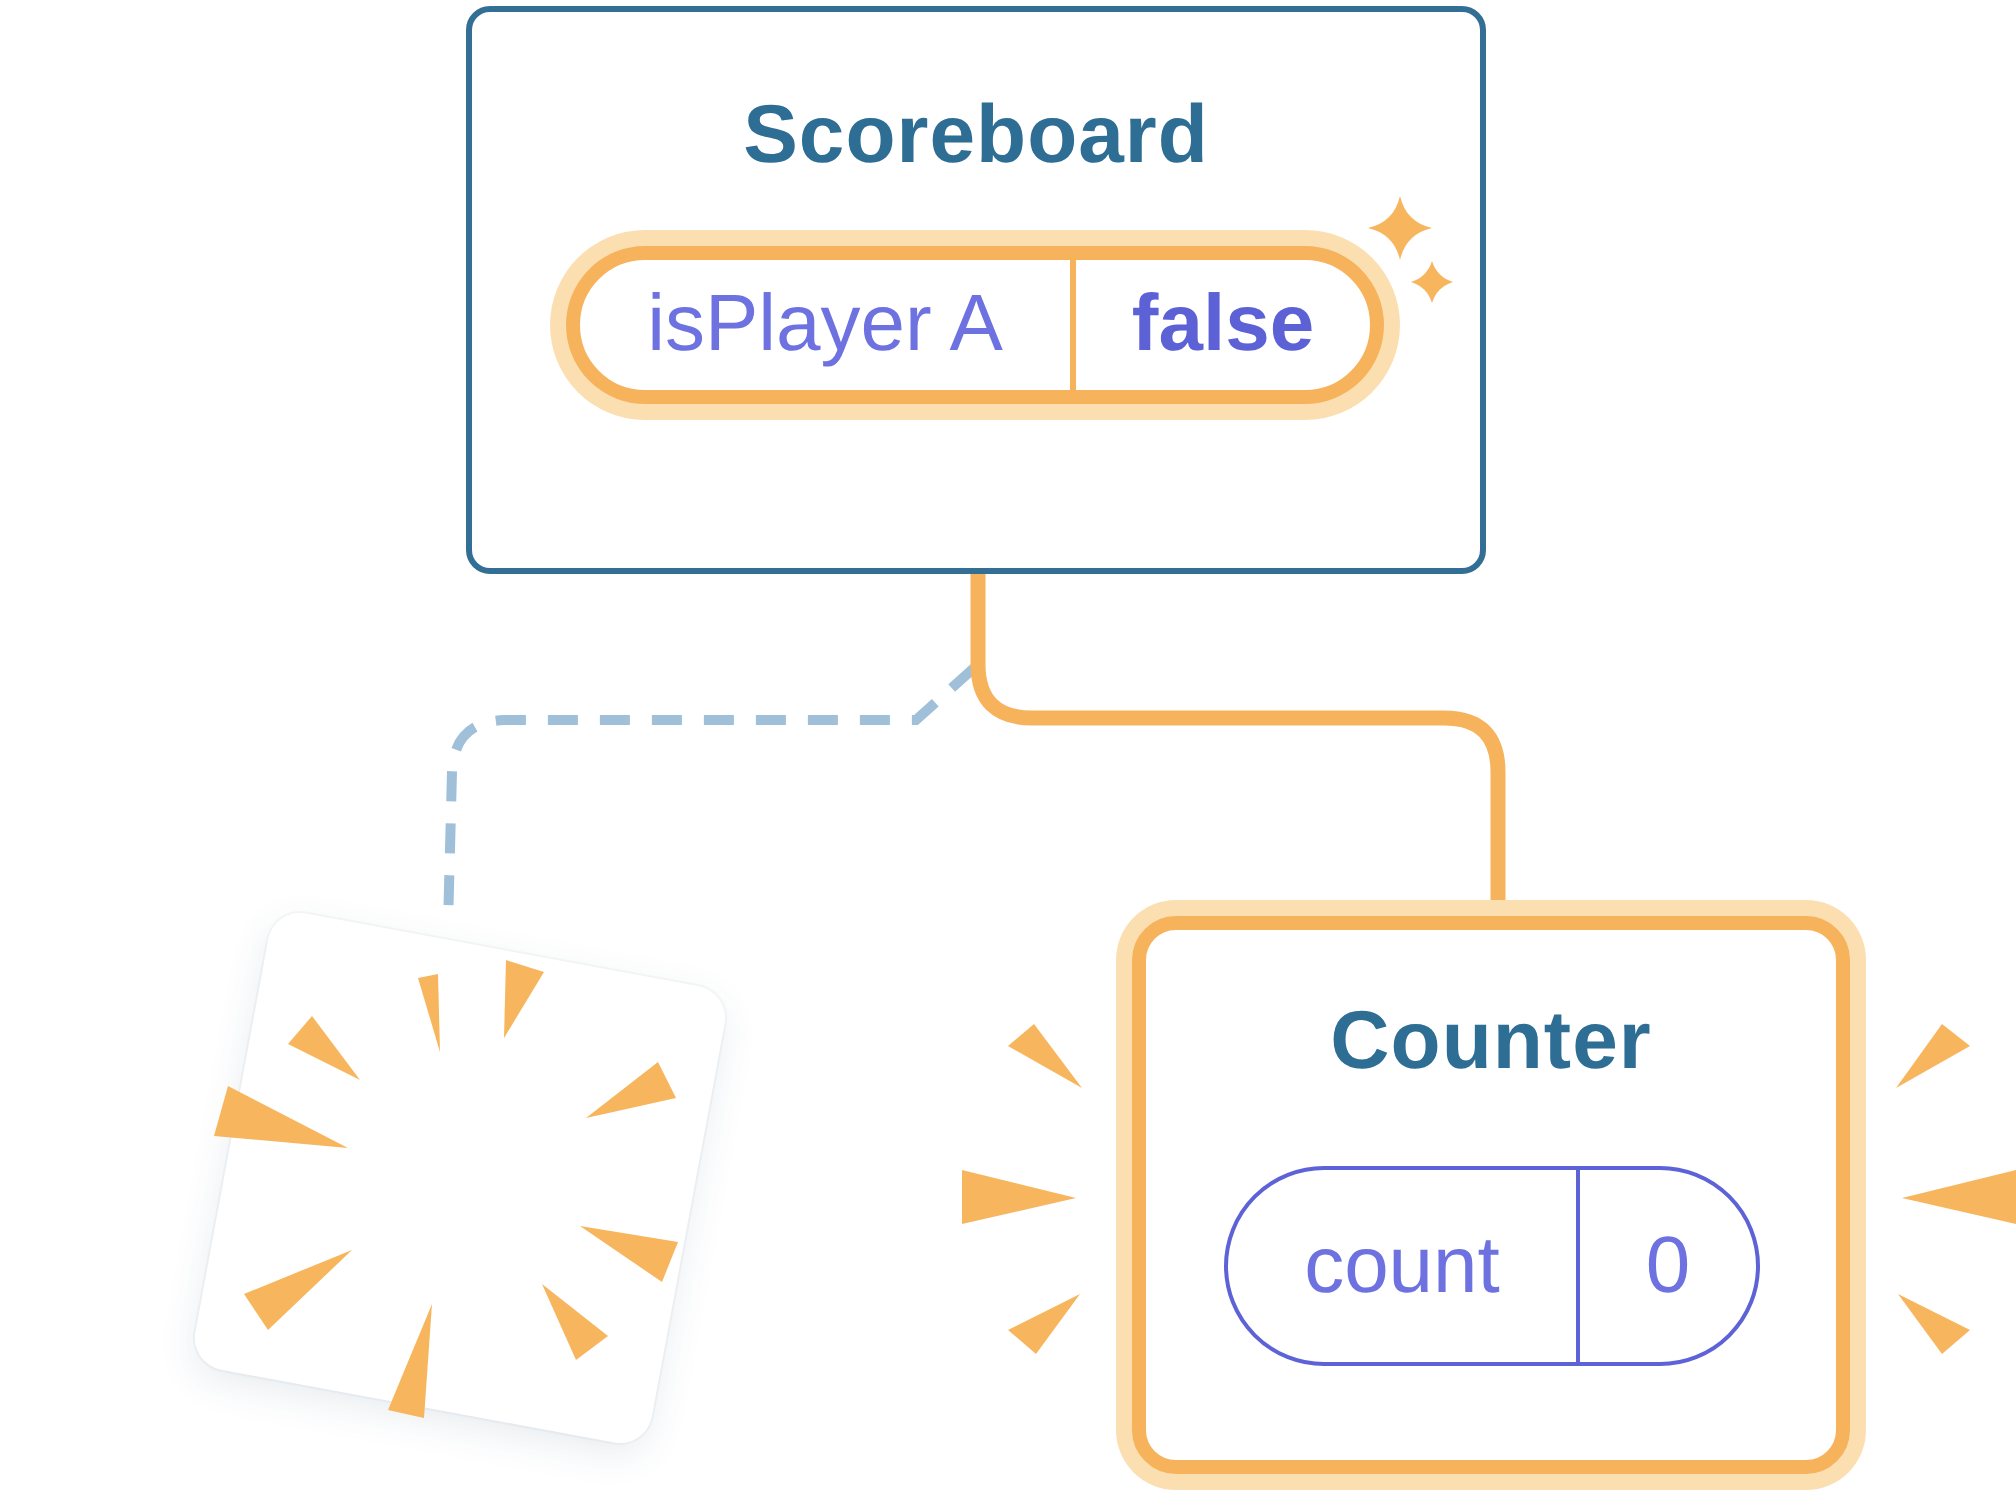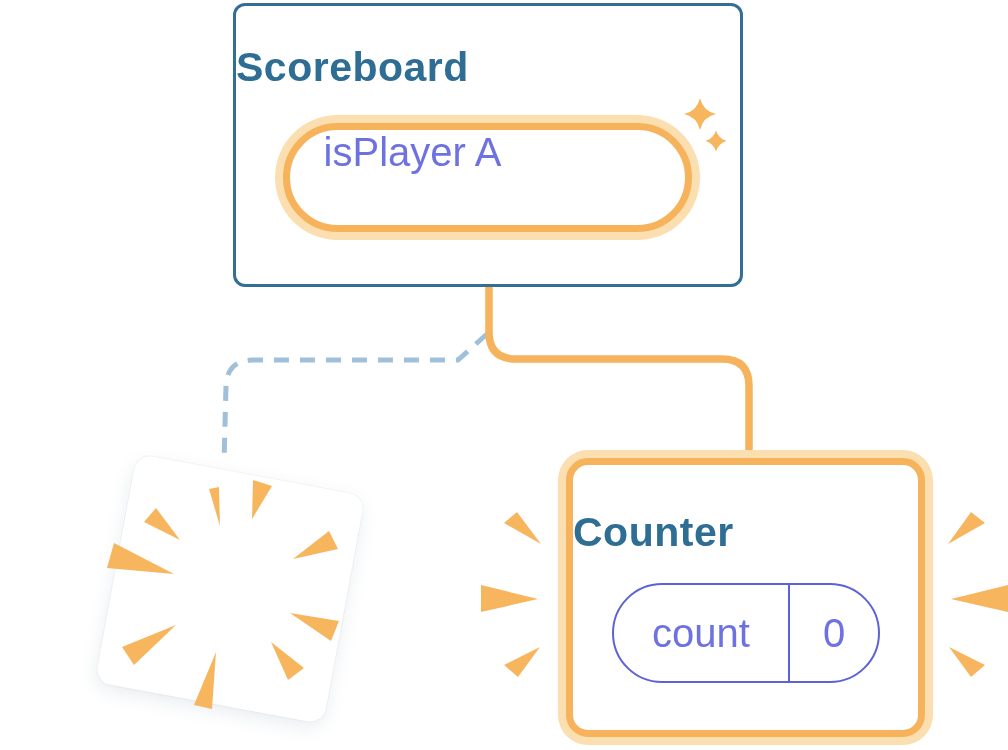--- a/index.html
+++ b/index.html
@@ -14,45 +14,44 @@
   .overlay { z-index:3; }
 
   .card { position:absolute; background:var(--card-bg,#fff); box-sizing:border-box; z-index:1; }
 
   .scoreboard {
     left:233px; top:3px; width:510px; height:284px;
     border:3px solid var(--card-border-blue);
     border-radius:12px;
   }
   .card-title {
-    font-size:41px; font-weight:bold;
+    text-align:center; font-size:41px; font-weight:bold;
     color:var(--title-blue); letter-spacing:0.5px;
   }
   .scoreboard .card-title { margin-top:38px; }
 
   .pill { position:absolute; display:flex; background:#fff; box-sizing:border-box; border-radius:999px; }
   .sec { display:flex; align-items:center; justify-content:center; font-size:40px; }
 
   .state-pill {
-    left:47px; top:117px; width:409px; height:109px;
+    left:47px; top:117px; width:409px; height:79px;
     border:7px solid var(--state-orange);
     box-shadow:0 0 0 8px var(--state-orange-halo);
-    flex-direction:column;
   }
   .state-pill .sec.name  { width:245px; color:var(--indigo-text); }
   .state-pill .sec.value { flex:1; border-left:3px solid var(--state-orange);
                            font-weight:bold; color:var(--indigo-value); }
 
   .counter {
     left:566px; top:458px; width:359px; height:279px;
     border:7px solid var(--state-orange);
     border-radius:22px;
     box-shadow:0 0 0 8px var(--state-orange-halo);
   }
-  .counter .card-title { margin-top:44px; }
+  .counter .card-title { margin-top:32px; }
 
   .counter-pill {
     left:39px; top:118px; width:268px; height:100px;
     border:2px solid var(--counter-pill-border);
   }
   .counter-pill .sec { color:var(--indigo-text);text-align:center; }
   .counter-pill .sec.name  { width:174px; }
   .counter-pill .sec.value { flex:1; border-left:2px solid var(--counter-pill-border); }
 
   .destroyed {
@@ -74,20 +73,21 @@
 
   <svg class="layer edges" width="1008" height="750" viewBox="0 0 1008 750">
     <path class="edge-removed" d="M 487 334 L 458 360 L 252 360 Q 227 361 226 386 L 224 463"></path>
     <path class="edge-active" d="M 489 286 L 489 332 Q 489 359 516 359 L 722 359 Q 749 359 749 386 L 749 460"></path>
   </svg>
 
   <div class="card scoreboard">
     <div class="card-title">Scoreboard</div>
     <div class="pill state-pill">
       <div class="sec name">isPlayer A</div>
+      <div class="sec value">false</div>
     </div>
   </div>
 
   <div class="destroyed"></div>
 
   <div class="card counter">
     <div class="card-title">Counter</div>
     <div class="pill counter-pill">
       <div class="sec name">count</div>
       <div class="sec value">0</div>

